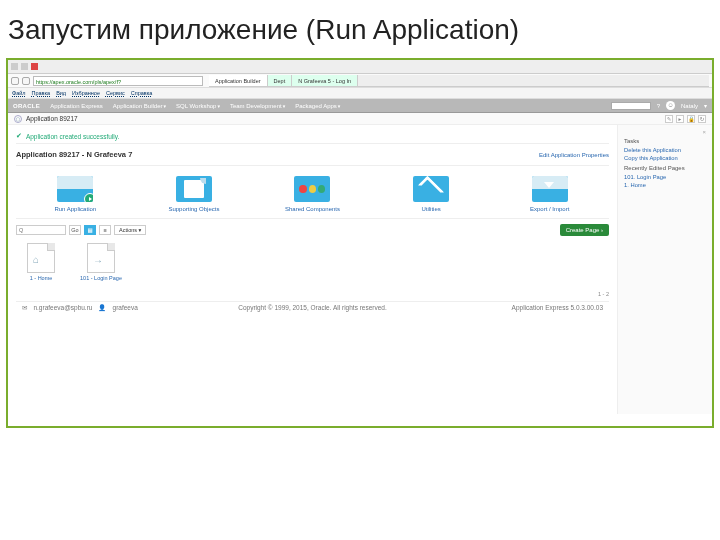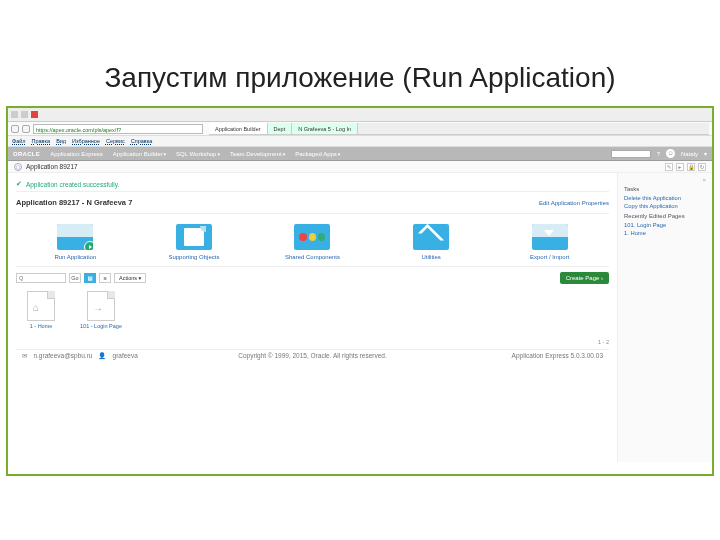--- a/index.html
+++ b/index.html
@@ -1,17 +1,17 @@
 <!DOCTYPE html>
 <html><head>
 <meta charset="utf-8">
 <style>
   * { box-sizing: border-box; margin: 0; padding: 0; }
   body { font-family: Arial, sans-serif; background: #fff; width: 720px; height: 540px; overflow: hidden; }
-  .slide-title { text-align: center; font-size: 28px; font-weight: 400; padding: 14px 20px 10px; color: #222; margin-top: 48px; }
+  .slide-title { font-size: 28px; font-weight: 400; padding: 14px 8px 10px; color: #222; }
   .screenshot { border: 2px solid #7aad2d; margin: 2px 6px 0; height: 370px; font-size: 6.5px; color: #333; background:#fff; position: relative; }
   .browser-bar { background: #eee; height: 14px; display:flex; align-items:center; gap:3px; padding:0 3px; border-bottom:1px solid #ccc;}
   .win-btn { width:7px; height:7px; background:#ccc; }
   .win-btn.red { background:#d44;}
   .addr-bar { background:#fafafa; height:14px; display:flex; align-items:center; padding:0 3px; gap:3px; border-bottom:1px solid #ddd;}
   .nav-btn { width:8px; height:8px; border:1px solid #aaa; border-radius:2px; background:#f6f6f6;}
   .url { flex:0 0 170px; background:#fff; border:1px solid #bbb; height:10px; font-size:5.5px; line-height:10px; padding:0 2px; color:#1a7a1a; overflow:hidden;}
   .tabs-bar { display:flex; height:12px; border-bottom:1px solid #ccc; background:#eee; }
   .tab { padding:0 6px; font-size:5.5px; line-height:12px; border-right:1px solid #ccc; background:#dfe; color:#333;}
   .tab.active { background:#fff; }

